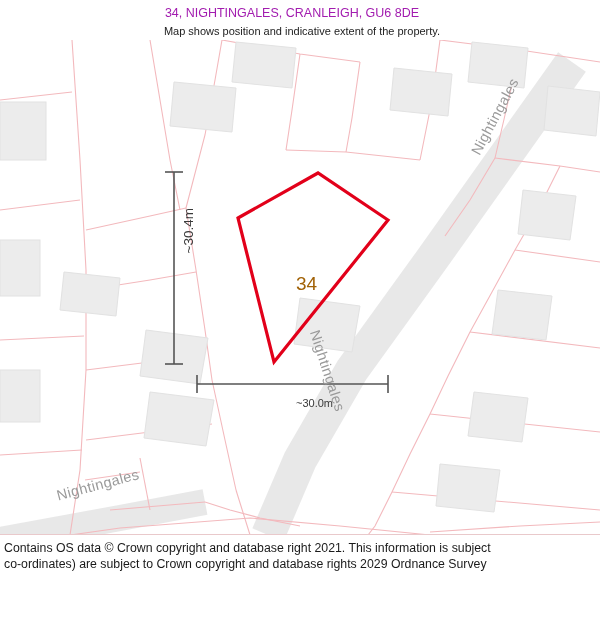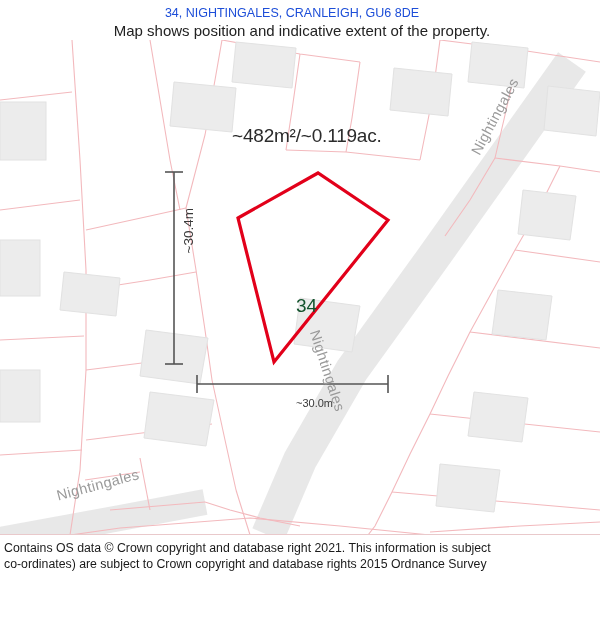--- a/index.html
+++ b/index.html
@@ -23,26 +23,26 @@
     position: absolute;
     top: 0;
     left: 0;
     width: 600px;
     height: 40px;
     text-align: center;
   }
   .header-title {
     margin: 5px 16px 0 0;
     font-size: 12.5px;
-    color: #1d4ed8;
+    color: #a21caf;
     line-height: 16px;
   }
   .header-sub {
     margin: 2px 0 0 4px;
-    font-size: 15px;
+    font-size: 11px;
     color: #222;
     line-height: 16px;
   }
   .map-wrap {
     position: absolute;
     top: 40px;
     left: 0;
     width: 600px;
     height: 495px;
     background: #ffffff;
@@ -59,22 +59,21 @@
     top: 85px;
     font-size: 19px;
     color: #2b2b2b;
     letter-spacing: -0.2px;
   }
   .plot-number {
     position: absolute;
     left: 296px;
     top: 233px;
     font-size: 19px;
-    color: #14532d;
-    margin-top: 22px;
+    color: #a16207;
   }
   .dim-vertical {
     position: absolute;
     left: 178px;
     top: 196px;
     width: 20px;
     font-size: 13.5px;
     color: #3a3a3a;
     transform: rotate(-90deg);
     transform-origin: center center;
@@ -228,30 +227,29 @@
         <line x1="165" y1="324" x2="183" y2="324"></line>
       </g>
 
       <g stroke="#555555" stroke-width="1.6">
         <line x1="197" y1="344" x2="388" y2="344"></line>
         <line x1="197" y1="335" x2="197" y2="353"></line>
         <line x1="388" y1="335" x2="388" y2="353"></line>
       </g>
     </svg>
 
-    <div class="area-label">~482m²/~0.119ac.</div>
     <div class="plot-number">34</div>
     <div class="dim-vertical">~30.4m</div>
     <div class="dim-horizontal">~30.0m</div>
 
     <div class="street-label street-1">Nightingales</div>
     <div class="street-label street-2">Nightingales</div>
     <div class="street-label street-3">Nightingales</div>
   </div>
 
   <div class="divider-line"></div>
 
   <div class="footer">
     <p>Contains OS data © Crown copyright and database right 2021. This information is subject</p>
-    <p>co-ordinates) are subject to Crown copyright and database rights 2015 Ordnance Survey</p>
+    <p>co-ordinates) are subject to Crown copyright and database rights 2029 Ordnance Survey</p>
   </div>
 
 </div>
 
 </body></html>

